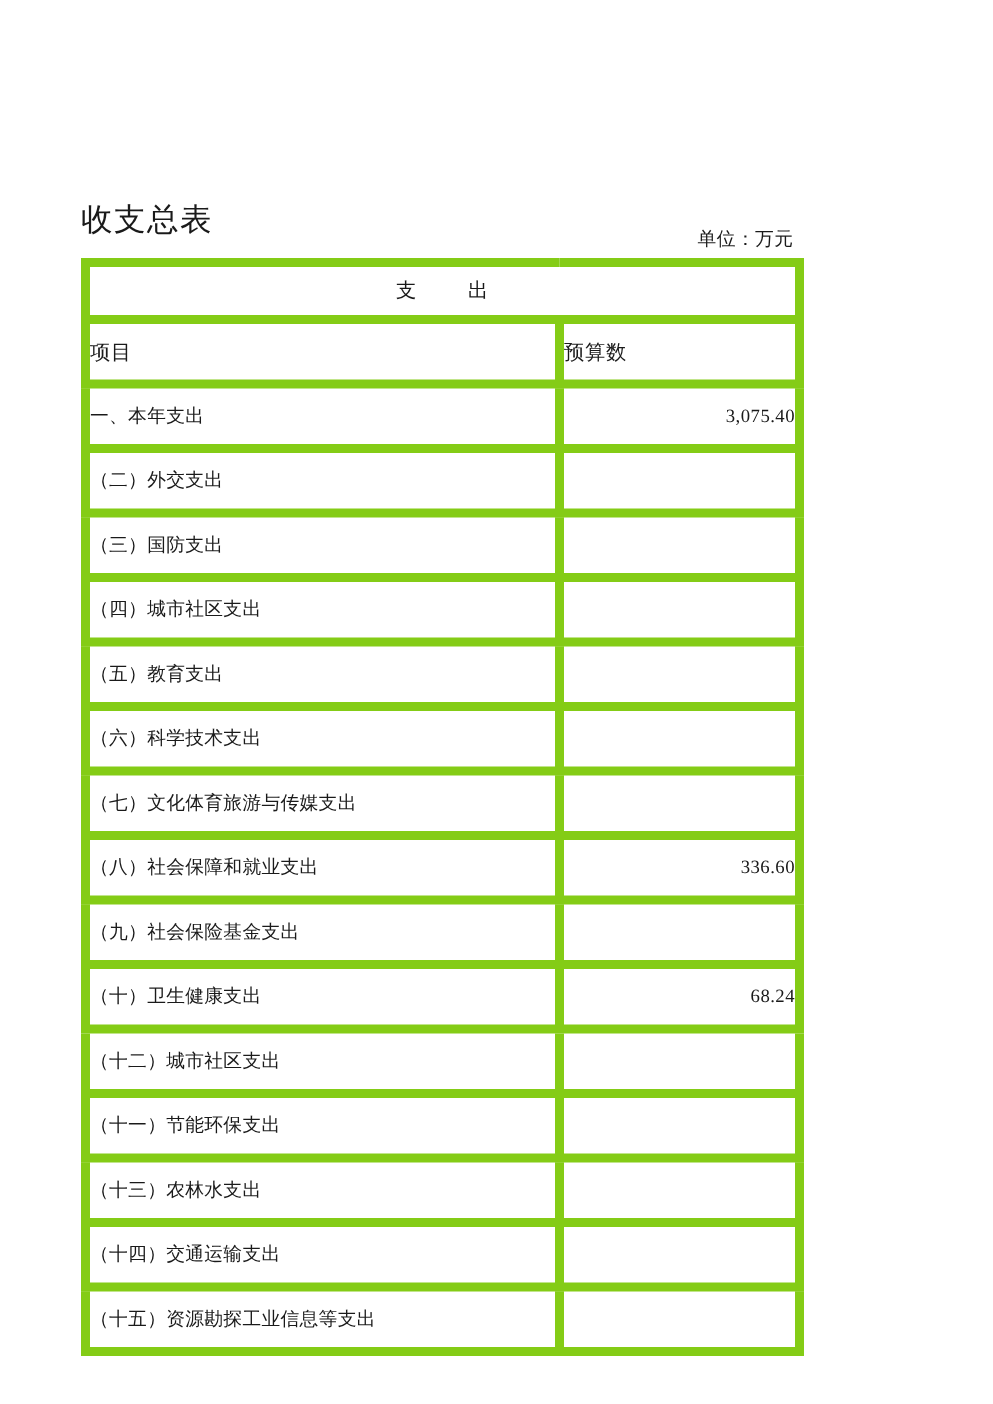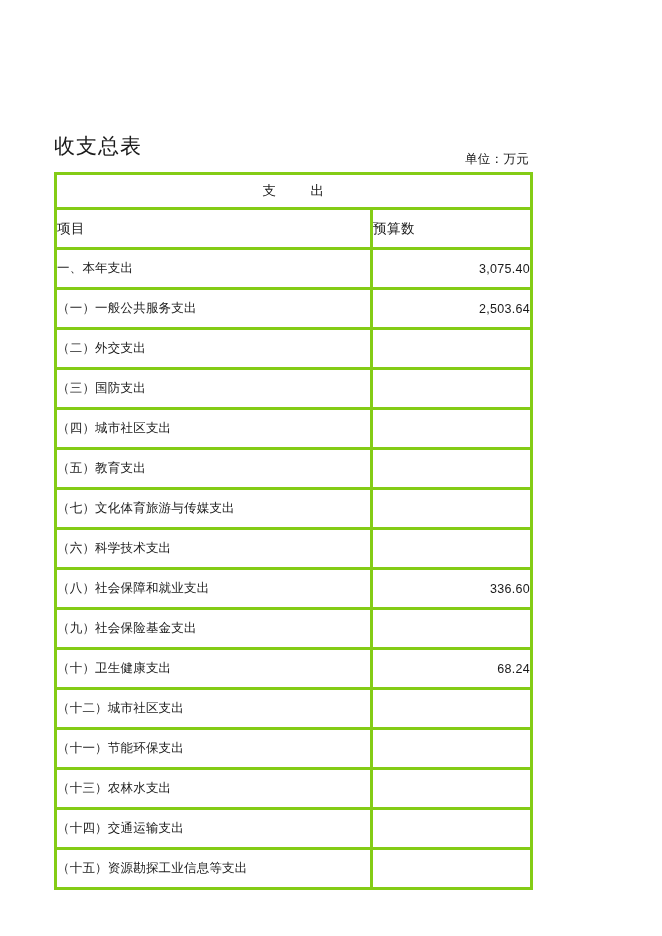--- a/index.html
+++ b/index.html
@@ -52,21 +52,21 @@
   .budget-table {
     position: absolute;
     left: 54px;
     top: 172px;
     width: 476px;
     border-collapse: collapse;
     table-layout: fixed;
   }
   .budget-table td,
   .budget-table th {
-    border: 3px solid #84cc16;
+    border: 6px solid #84cc16;
     padding: 0;
     font-weight: normal;
     vertical-align: middle;
   }
 
   .col-item   { width: 316px; }
   .col-value  { width: 160px; }
 
   
   .section-head {
@@ -97,21 +97,21 @@
     letter-spacing: 0.2px;
     white-space: nowrap;
   }
   .row-value {
     height: 37px;
     font-size: 12.5px;
     text-align: right;
     padding-right: 6px;
     letter-spacing: 0.3px;
     white-space: nowrap;
-    font-family: Liberation Sans, sans-serif;
+    font-family: Liberation Serif, serif;
   }
 
   .bold-val { font-weight: bold; }
 
   
   tr.heavy-bottom > td { border-bottom-width: 2px; }
 </style>
 </head>
 <body>
 
@@ -133,46 +133,42 @@
         </td>
       </tr>
       <tr>
         <td class="col-head">项目</td>
         <td class="col-head">预算数</td>
       </tr>
     <tr>
           <td class="row-item">一、本年支出</td>
           <td class="row-value bold-val">3,075.40</td>
         </tr>
-        <tr class="heavy-bottom">
-          <td class="row-item">（一）一般公共服务支出</td>
-          <td class="row-value">2,503.64</td>
-        </tr>
         <tr>
           <td class="row-item">（二）外交支出</td>
           <td class="row-value"></td>
         </tr>
         <tr>
           <td class="row-item">（三）国防支出</td>
           <td class="row-value"></td>
         </tr>
         <tr>
           <td class="row-item">（四）城市社区支出</td>
           <td class="row-value"></td>
         </tr>
         <tr>
           <td class="row-item">（五）教育支出</td>
           <td class="row-value"></td>
         </tr>
         <tr>
+          <td class="row-item">（六）科学技术支出</td>
+          <td class="row-value"></td>
+        </tr>
+        <tr>
           <td class="row-item">（七）文化体育旅游与传媒支出</td>
-          <td class="row-value"></td>
-        </tr>
-        <tr>
-          <td class="row-item">（六）科学技术支出</td>
           <td class="row-value"></td>
         </tr>
         <tr>
           <td class="row-item">（八）社会保障和就业支出</td>
           <td class="row-value">336.60</td>
         </tr>
         <tr>
           <td class="row-item">（九）社会保险基金支出</td>
           <td class="row-value"></td>
         </tr>

